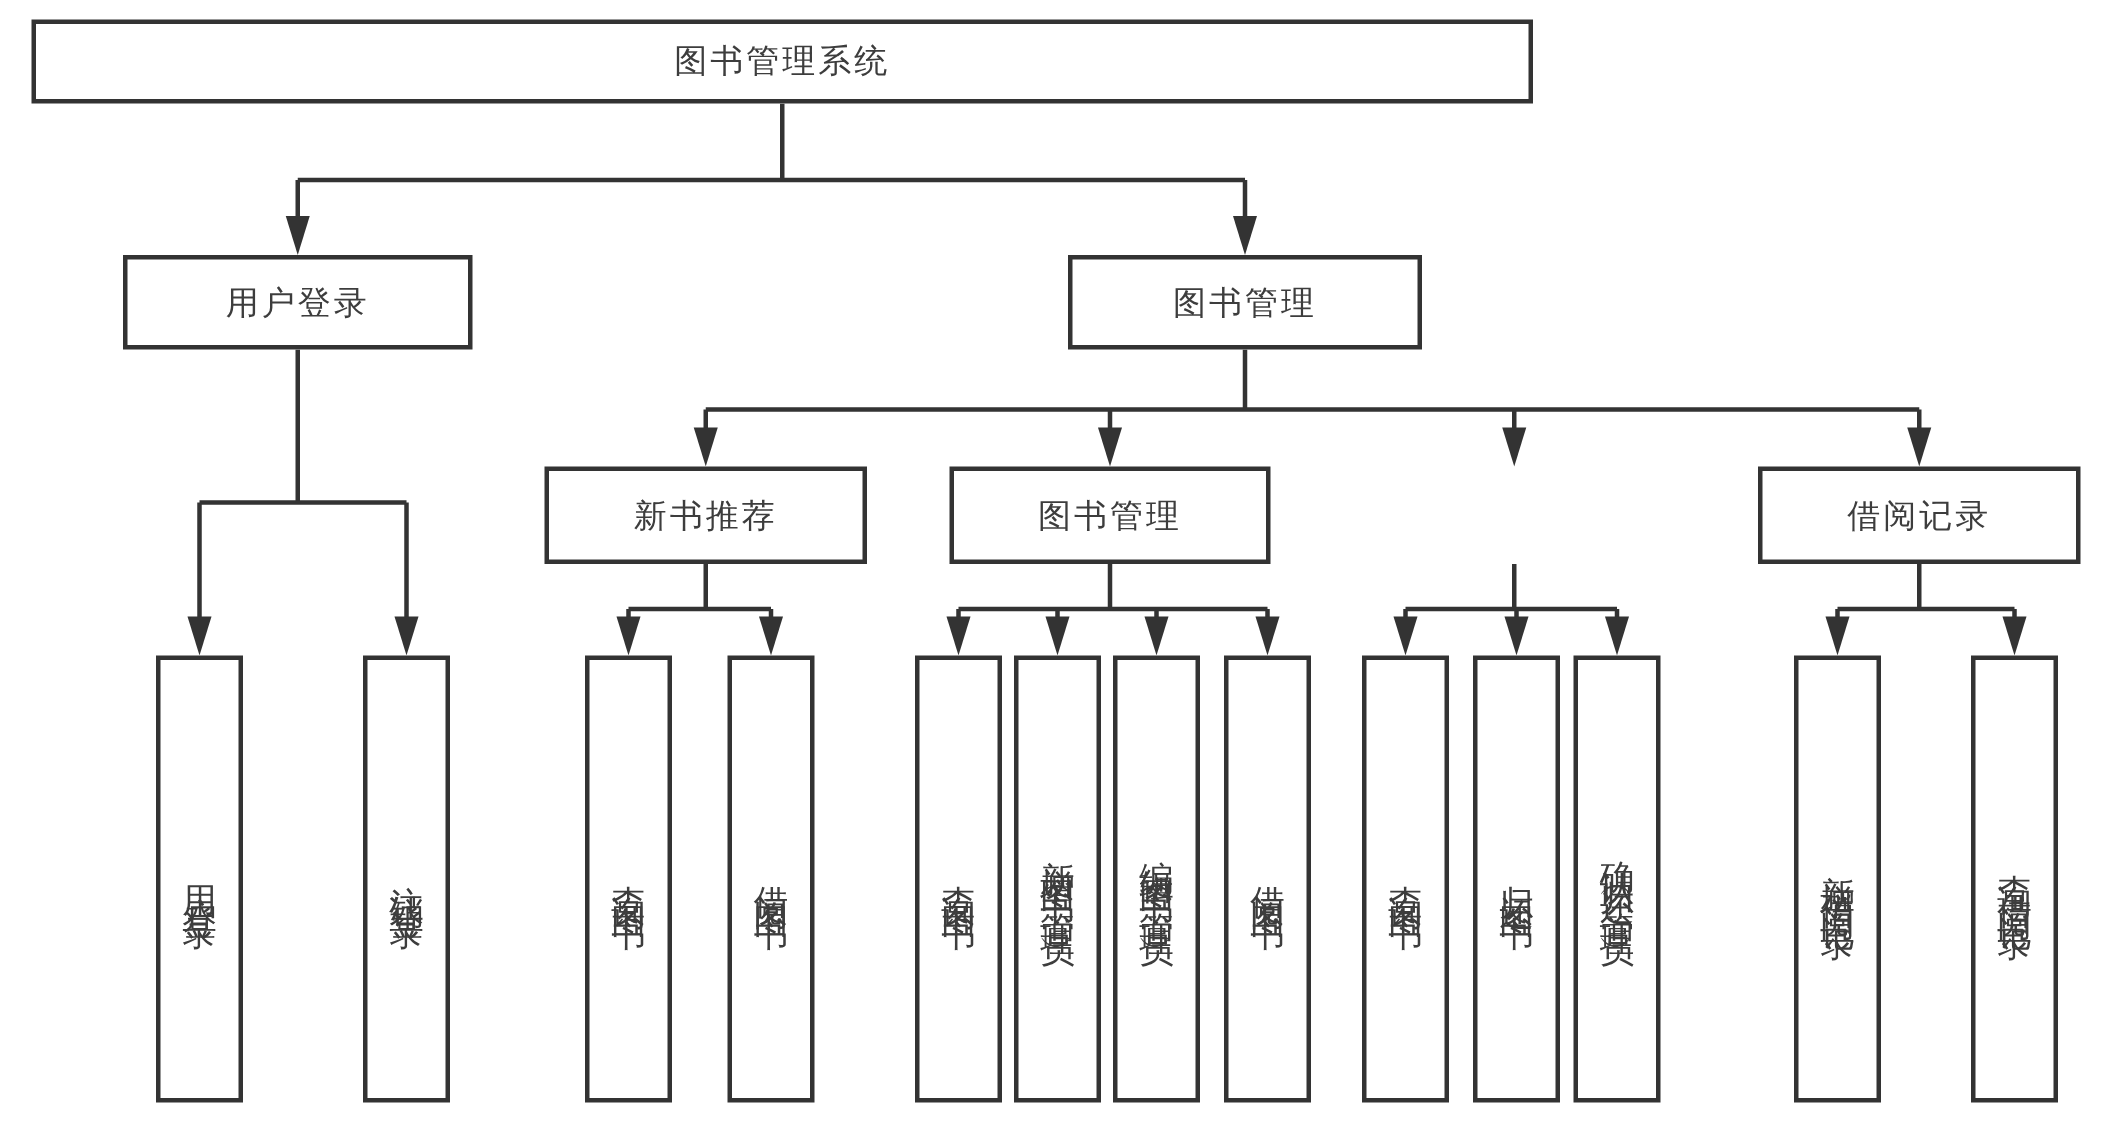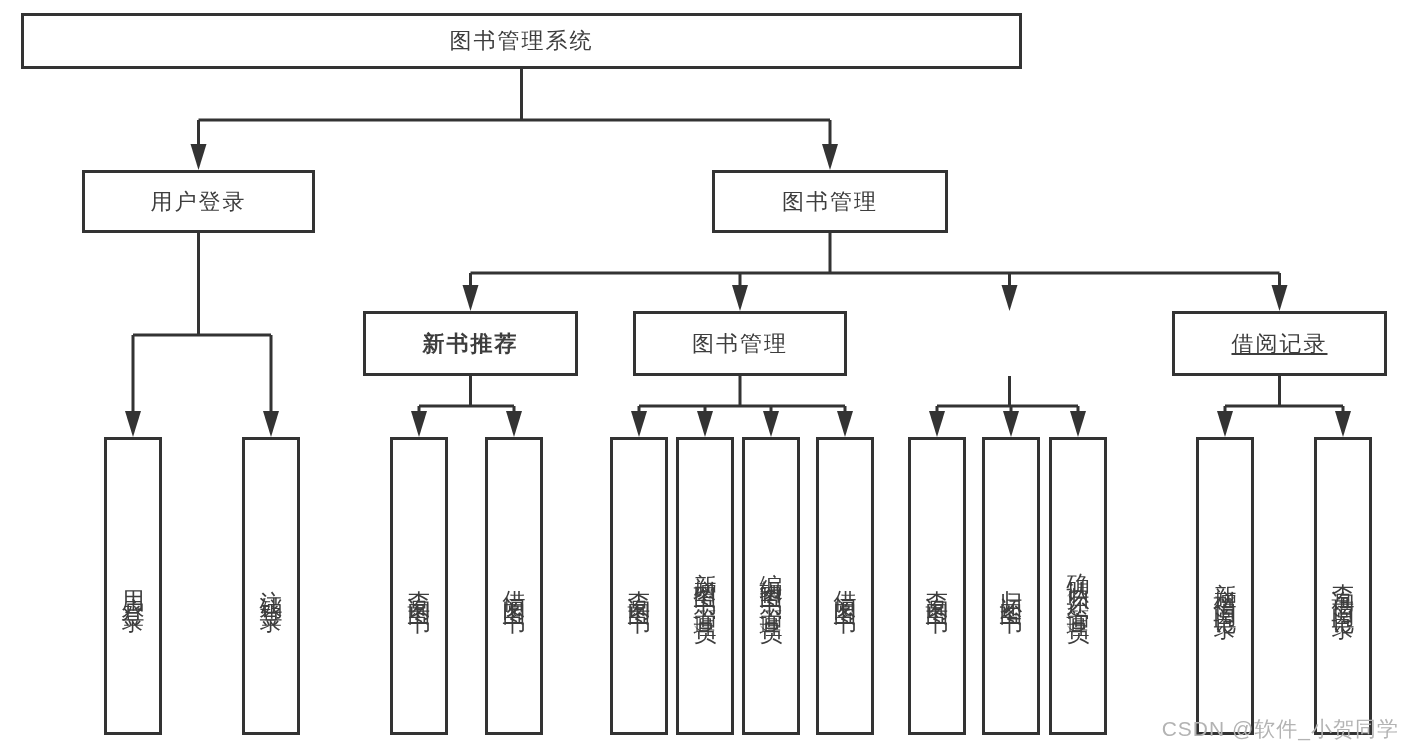--- a/index.html
+++ b/index.html
@@ -78,36 +78,35 @@
       <polygon points="1070,411 1086,411 1078,437" fill="#333333"></polygon>
       <polygon points="1217,411 1233,411 1225,437" fill="#333333"></polygon>
       <polygon points="1335,411 1351,411 1343,437" fill="#333333"></polygon>
     </svg>
 
   <div class="node" id="n-root" style="left: 21px; top: 13px; width: 1001px; height: 56px;">图书管理系统</div>
 
   <div class="node" id="n-userlogin" style="left: 82px; top: 170px; width: 233px; height: 63px;">用户登录</div>
   <div class="node" id="n-bookmgmt" style="left: 712px; top: 170px; width: 236px; height: 63px; text-align: right;">图书管理</div>
 
-  <div class="node" id="n-newbook" style="left: 363px; top: 311px; width: 215px; height: 65px; font-weight: bold;">新书推荐</div>
+  <div class="node" id="n-newbook" style="left: 363px; top: 311px; width: 215px; height: 65px;">新书推荐</div>
   <div class="node" id="n-bookborrow" style="left: 633px; top: 311px; width: 214px; height: 65px;">图书管理</div>
-  <div class="node" id="n-records" style="left: 1172px; top: 311px; width: 215px; height: 65px; text-decoration: underline;">借阅记录</div>
+  <div class="node" id="n-records" style="left: 1172px; top: 311px; width: 215px; height: 65px;">借阅记录</div>
 
   <div class="node vertical" id="n-ul-login" style="left: 104px; top: 437px; width: 58px; height: 298px;">用户登录</div>
   <div class="node vertical" id="n-ul-logout" style="left: 242px; top: 437px; width: 58px; height: 298px;">注销登录</div>
 
   <div class="node vertical" id="n-nb-query" style="left: 390px; top: 437px; width: 58px; height: 298px;">查询图书</div>
   <div class="node vertical" id="n-nb-borrow" style="left: 485px; top: 437px; width: 58px; height: 298px;">借阅图书</div>
 
   <div class="node vertical" id="n-bb-query" style="left: 610px; top: 437px; width: 58px; height: 298px;">查询图书</div>
   <div class="node vertical" id="n-bb-add" style="left: 676px; top: 437px; width: 58px; height: 298px;">新增图书（管理员）</div>
   <div class="node vertical" id="n-bb-edit" style="left: 742px; top: 437px; width: 58px; height: 298px;">编辑图书（管理员）</div>
   <div class="node vertical" id="n-bb-borrow" style="left: 816px; top: 437px; width: 58px; height: 298px;">借阅图书</div>
 
   <div class="node vertical" id="n-cb-query" style="left: 908px; top: 437px; width: 58px; height: 298px;">查询图书</div>
   <div class="node vertical" id="n-cb-return" style="left: 982px; top: 437px; width: 58px; height: 298px;">归还图书</div>
   <div class="node vertical" id="n-cb-confirm" style="left: 1049px; top: 437px; width: 58px; height: 298px;">确认归还（管理员）</div>
 
   <div class="node vertical" id="n-br-add" style="left: 1196px; top: 437px; width: 58px; height: 298px;">新增借阅记录</div>
   <div class="node vertical" id="n-br-query" style="left: 1314px; top: 437px; width: 58px; height: 298px;">查询借阅记录</div>
 
-  <div id="watermark">CSDN @软件_小贺同学</div>
 </div>
 
 </body></html>

